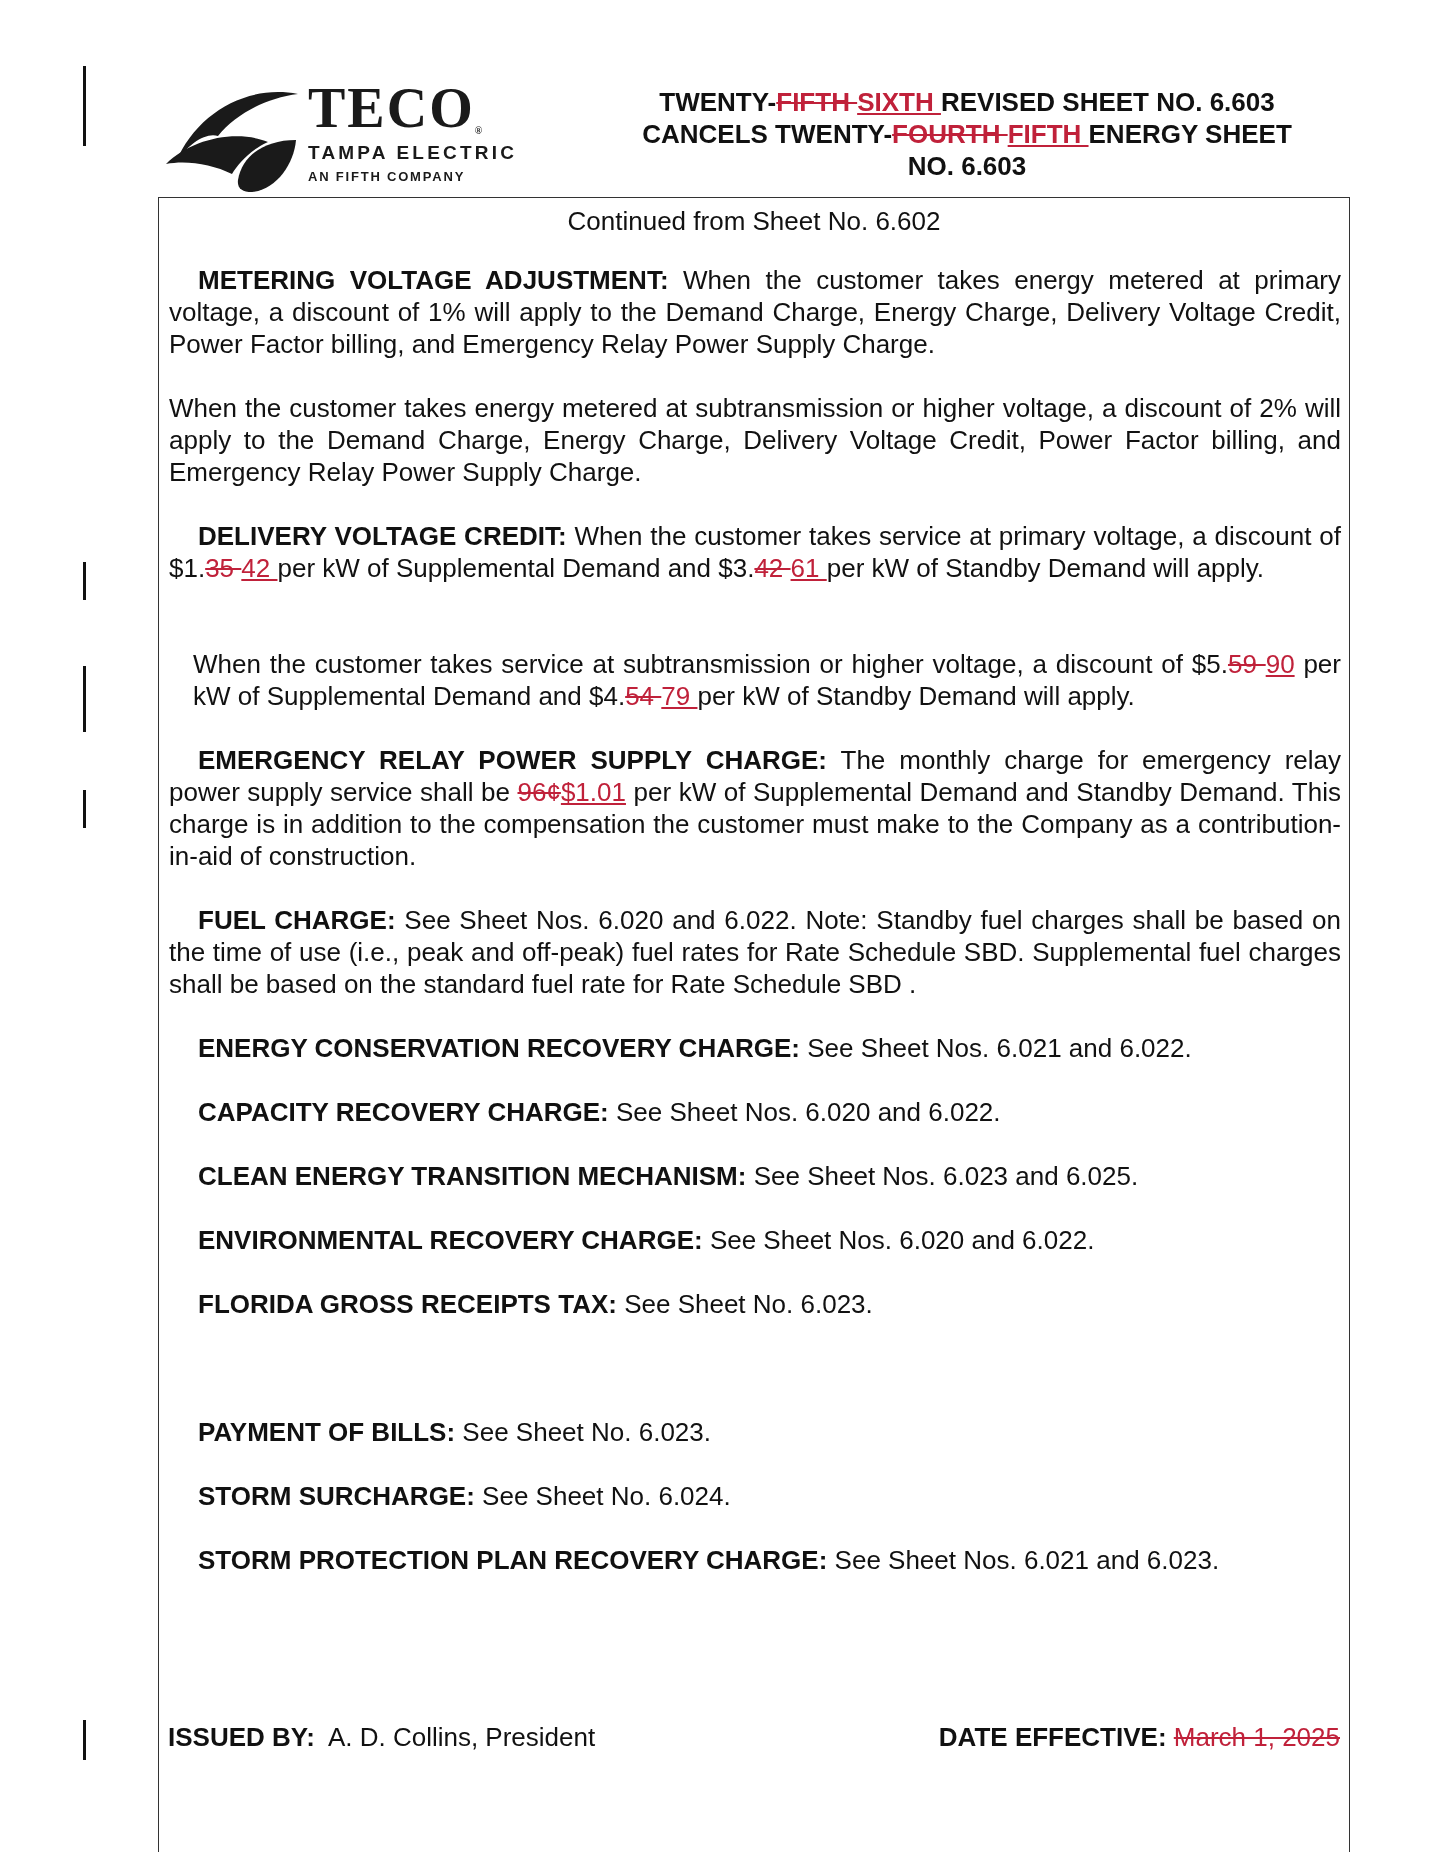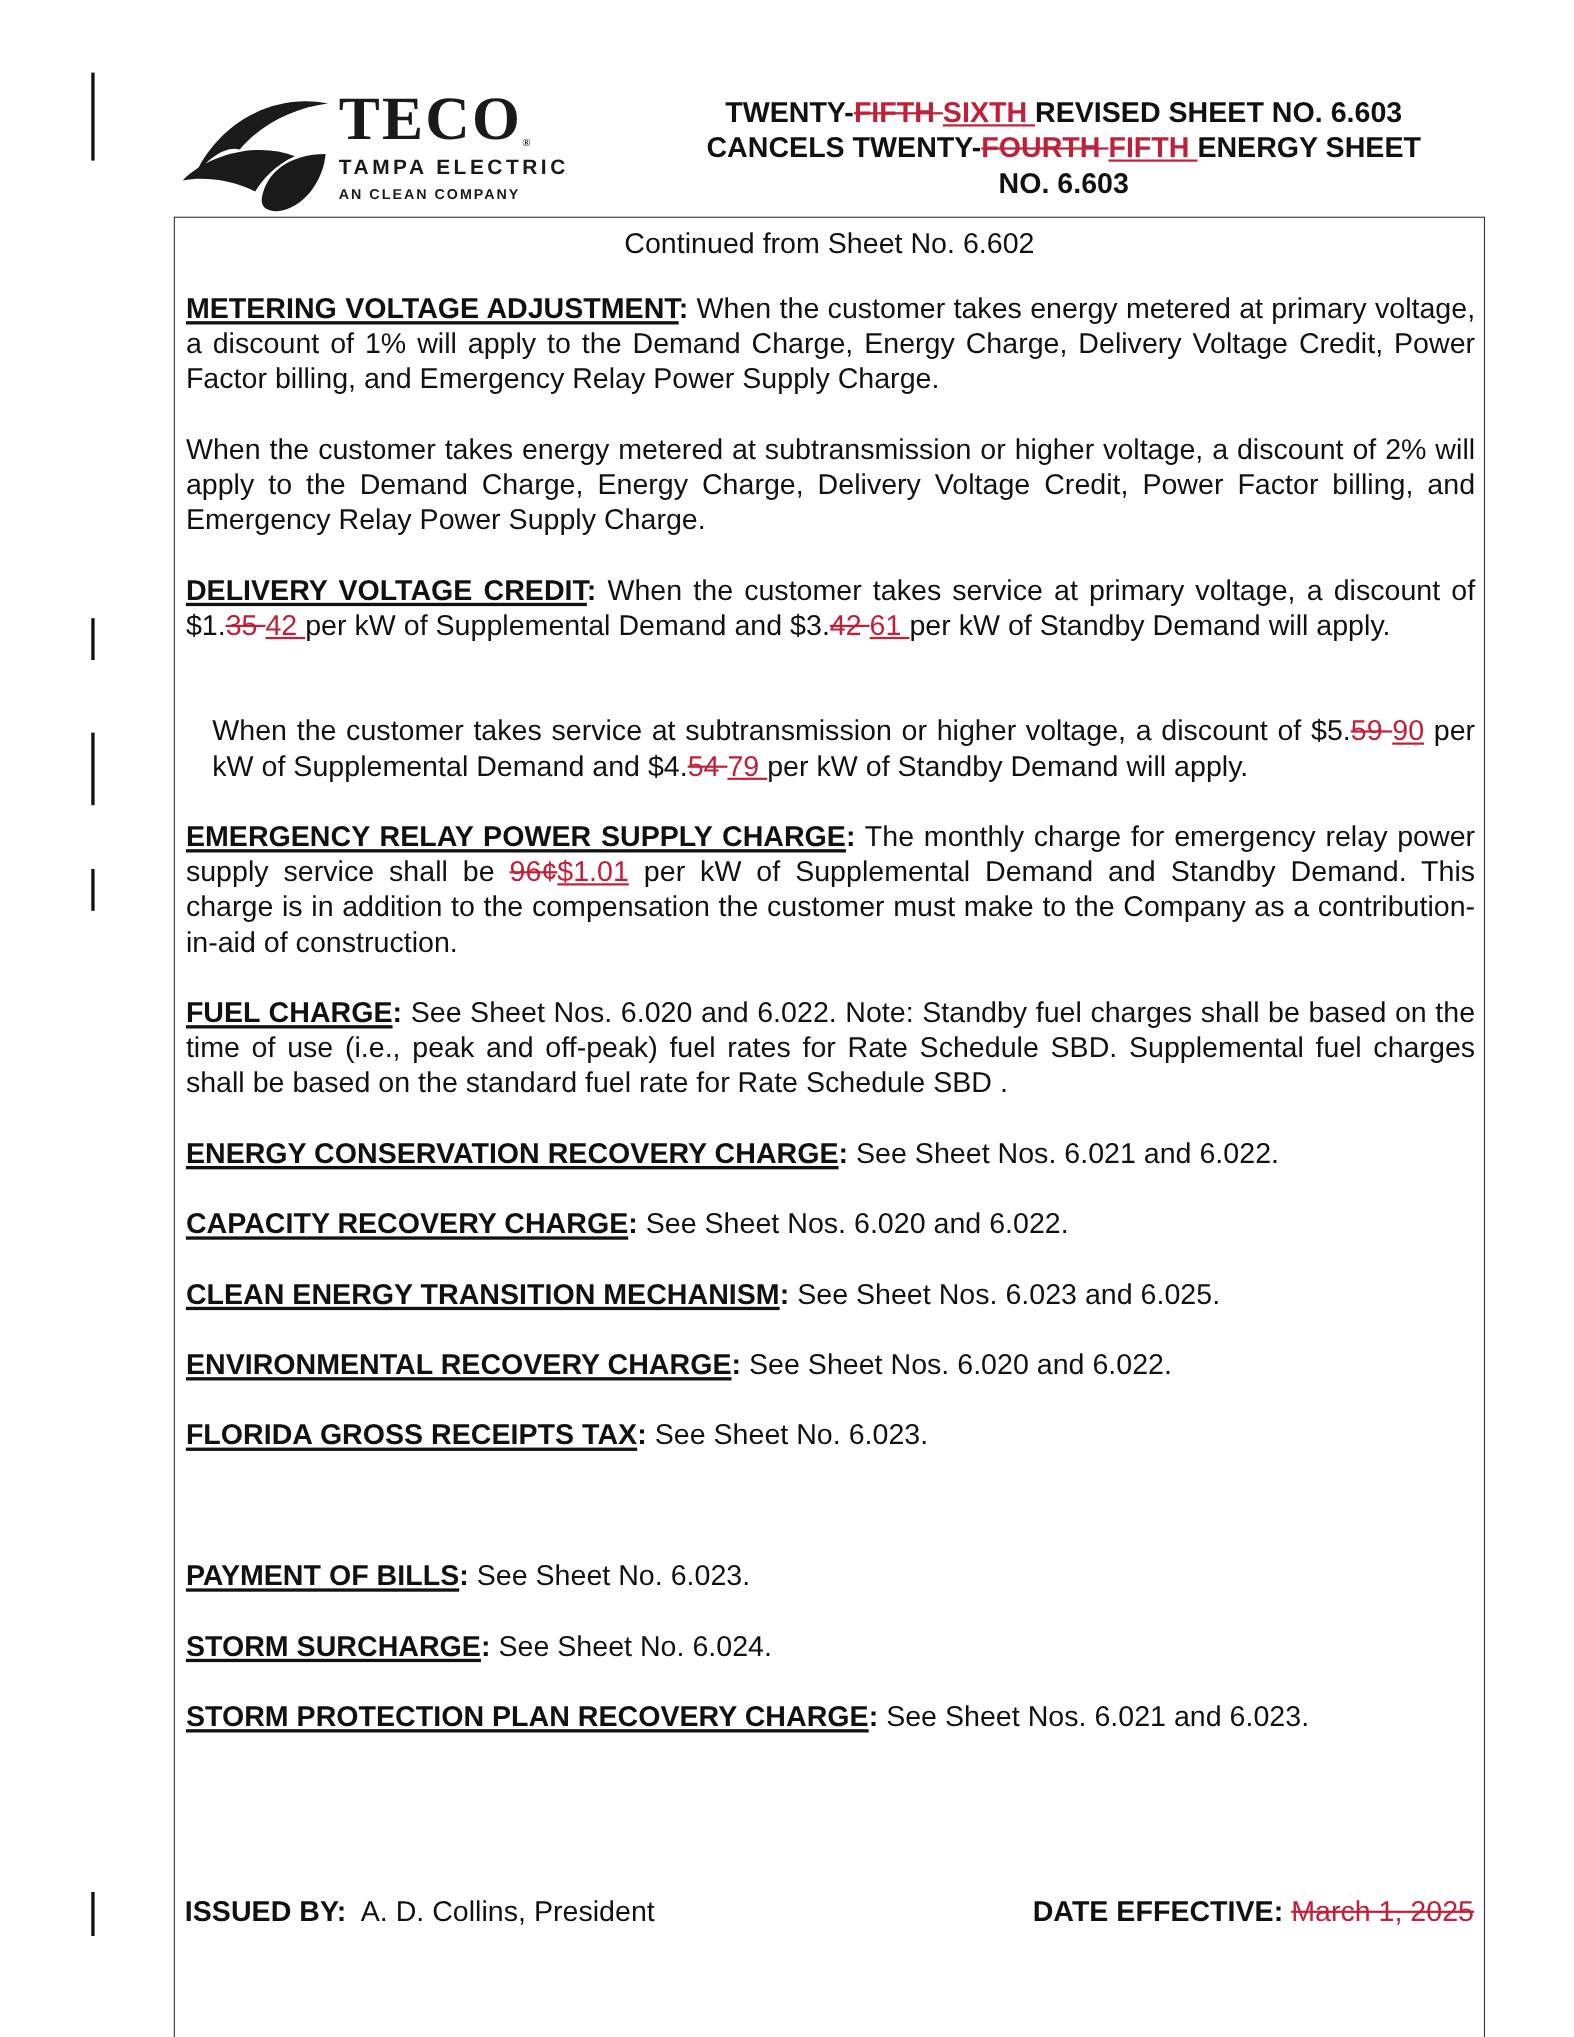--- a/index.html
+++ b/index.html
@@ -16,21 +16,21 @@
     .logo .sub2 { position: absolute; left: 142px; top: 85px; font-size: 13px; letter-spacing: 1.8px;
       font-weight: bold; color: #1a1a1a; }
     .sheet-head { position: absolute; right: 84px; top: 86px; width: 760px; text-align: center;
       font-weight: bold; font-size: 26px; line-height: 32px; }
     .del { color: #c0213a; text-decoration: line-through; }
     .ins { color: #c0213a; text-decoration: underline; }
     .box { position: absolute; left: 158px; top: 197px; width: 1192px; height: 1694px;
       border: 1.5px solid #333; box-sizing: border-box; }
     .continued { position: absolute; left: 0; right: 0; top: 8px; text-align: center; font-size: 26px; }
     .para { position: absolute; left: 10px; right: 8px; font-size: 26px; line-height: 32px; text-align: justify; }
-    .head { font-weight: bold; text-decoration: underline; text-decoration-thickness: 3px; text-underline-offset: 3px; }
+    .head { font-weight: bold; text-decoration-thickness: 3px; text-underline-offset: 3px; margin-left: 29px; }
     .colon { font-weight: bold; }
     .footer { position: absolute; top: 1722px; font-size: 26px; }
     .footer b { font-weight: bold; }
   </style>
 </head>
 <body>
 
 <div class="change-bar" style="top:66px;height:80px;"></div>
 <div class="change-bar" style="top:562px;height:38px;"></div>
 <div class="change-bar" style="top:666px;height:66px;"></div>
@@ -39,21 +39,21 @@
 
 <div class="logo">
   <svg width="140" height="110" viewBox="0 0 140 110">
     <path d="M10 78 C 30 30, 80 0, 132 10 C 100 14, 70 30, 52 52 C 40 48, 22 60, 10 78 Z" fill="#1a1a1a"></path>
     <path d="M0 78 C 20 60, 60 48, 96 56 C 78 62, 66 76, 60 86 C 40 76, 18 76, 0 78 Z" fill="#1a1a1a" opacity="0"></path>
     <path d="M0 80 C 25 55, 70 45, 102 58 C 84 66, 72 80, 66 90 C 46 80, 20 76, 0 80 Z" fill="#1a1a1a"></path>
     <path d="M72 96 C 76 72, 98 56, 130 56 C 128 80, 110 106, 86 108 C 76 108, 71 104, 72 96 Z" fill="#1a1a1a"></path>
   </svg>
   <div class="wordmark"><span>TECO</span><span class="reg">®</span></div>
   <div class="sub1">TAMPA ELECTRIC</div>
-  <div class="sub2">AN CLEAN COMPANY</div>
+  <div class="sub2">AN FIFTH COMPANY</div>
 </div>
 
 <div class="sheet-head">
   <div><span>TWENTY-</span><span class="del">FIFTH </span><span class="ins">SIXTH </span><span>REVISED SHEET NO. 6.603</span></div>
   <div><span>CANCELS TWENTY-</span><span class="del">FOURTH </span><span class="ins">FIFTH </span><span>ENERGY SHEET</span></div>
   <div>NO. 6.603</div>
 </div>
 
 <div class="box">
   <div class="continued">Continued from Sheet No. 6.602</div>

